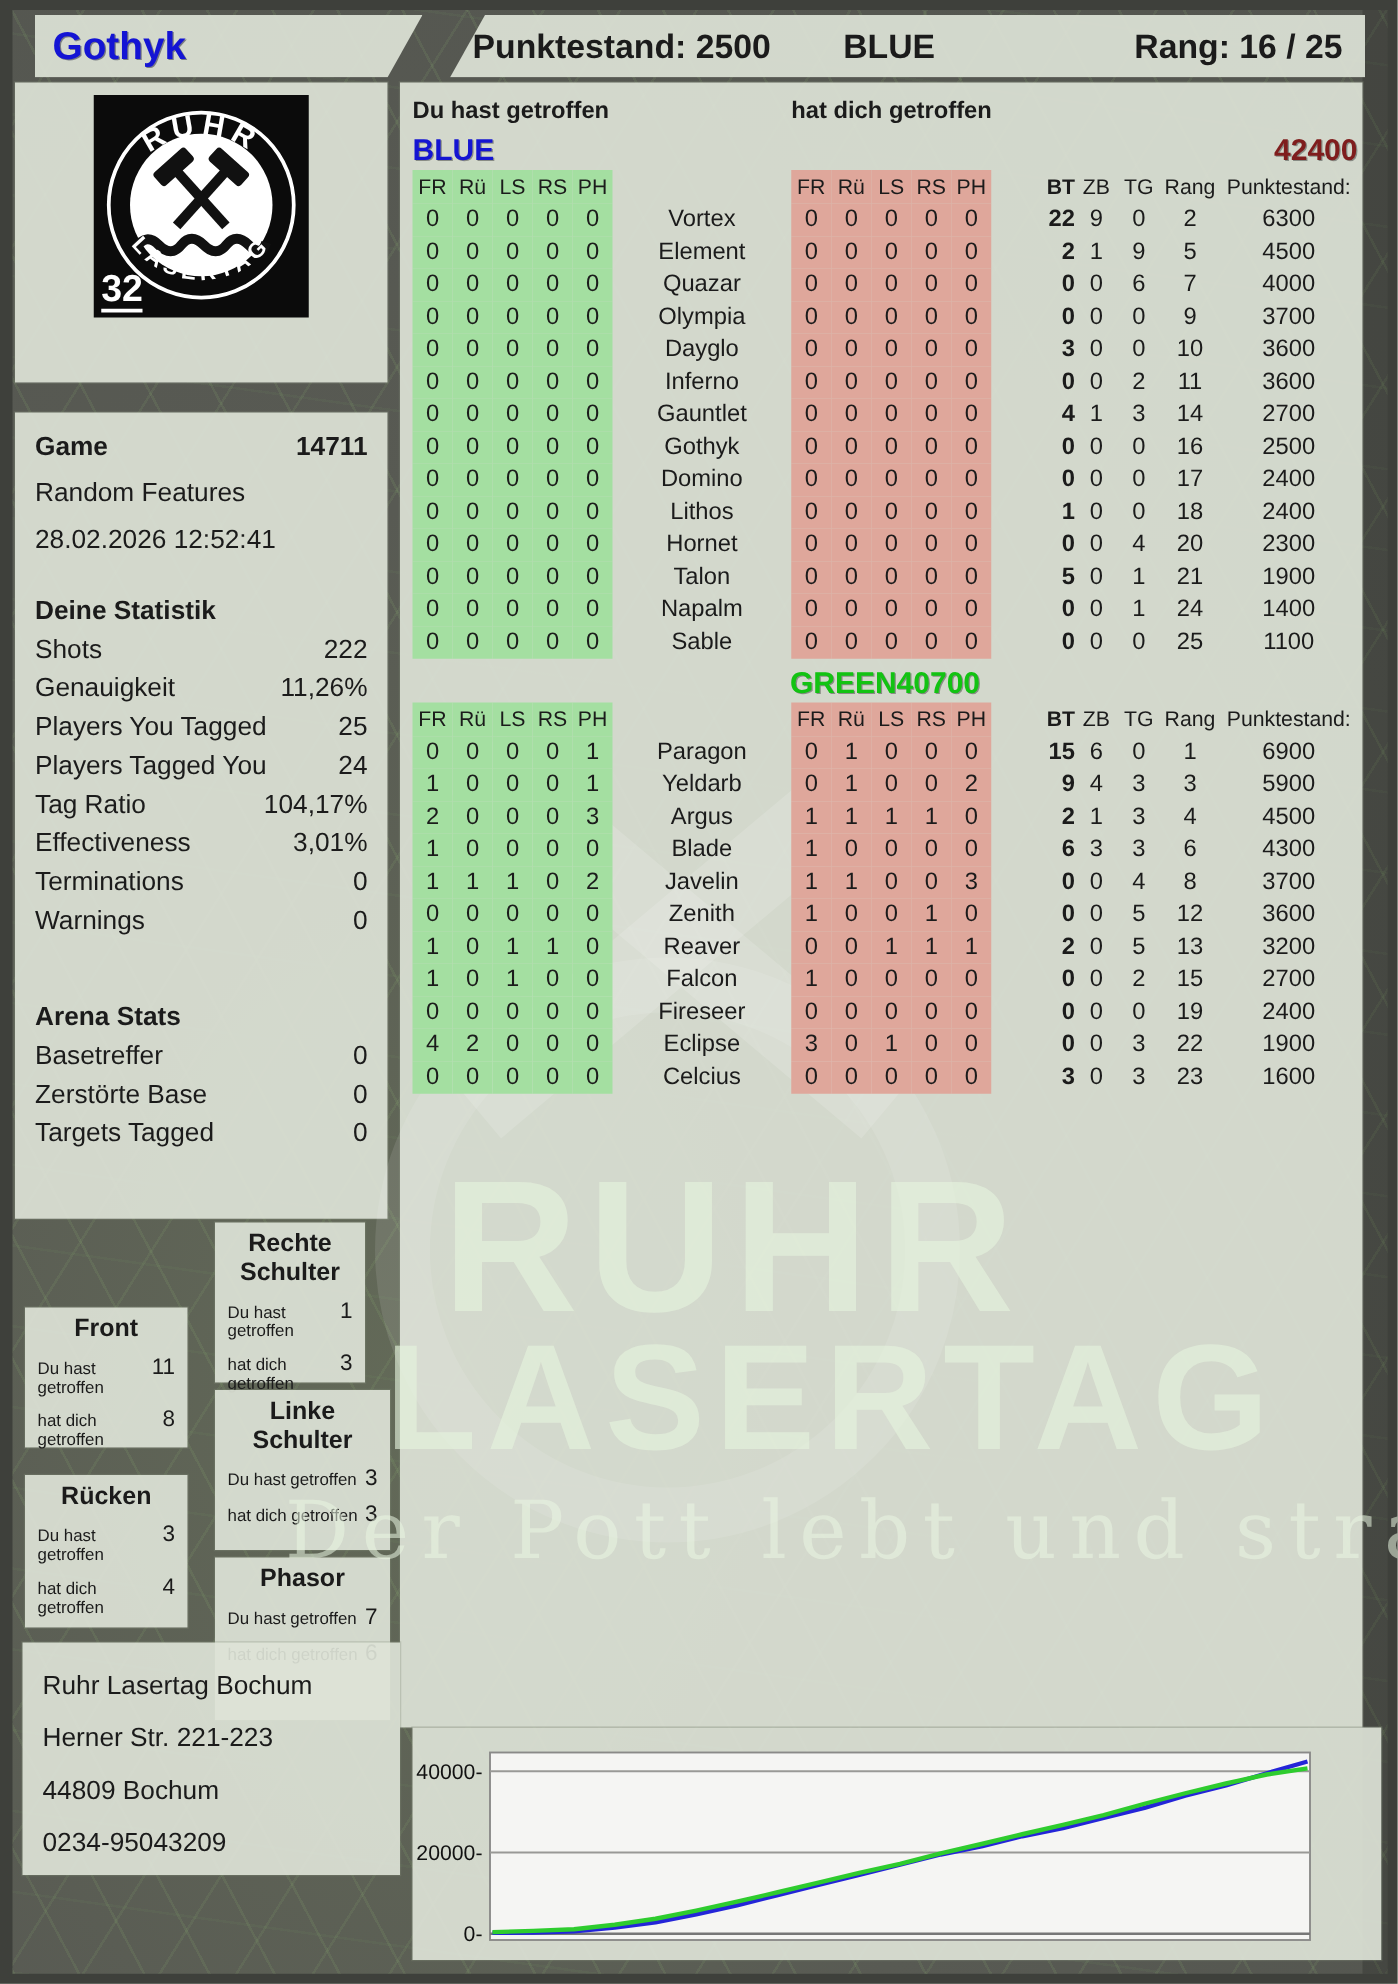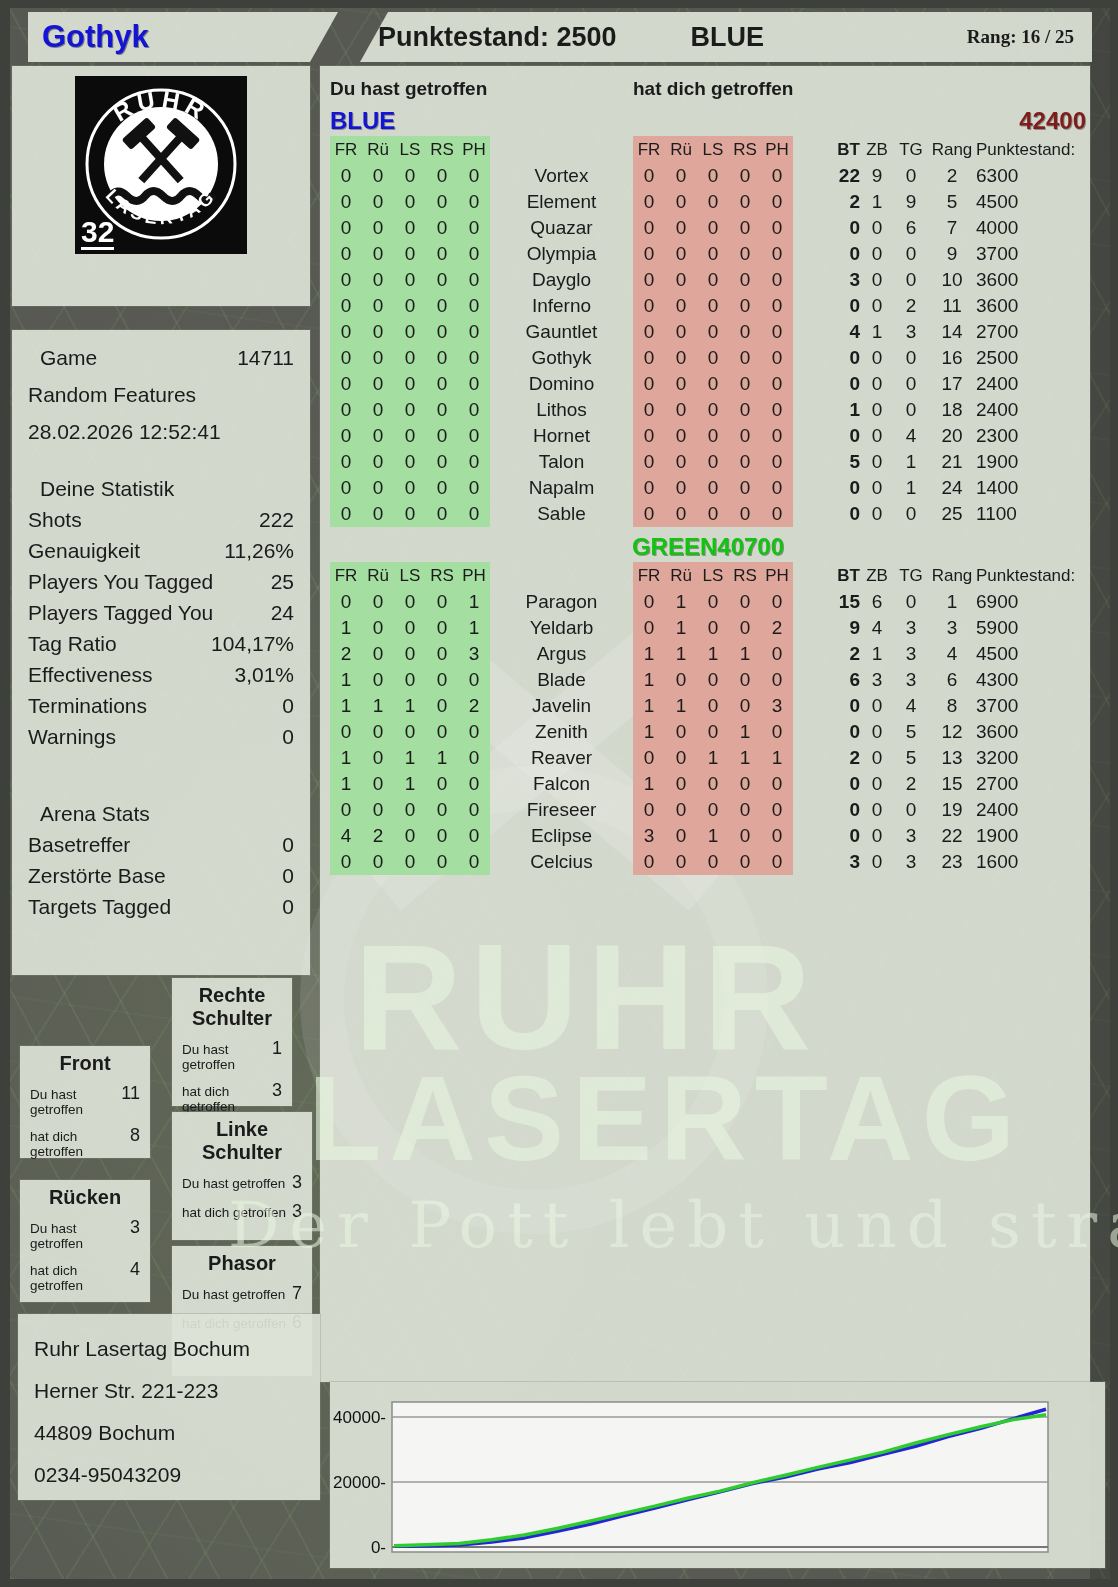--- a/index.html
+++ b/index.html
@@ -21,32 +21,32 @@
     position:absolute;background:rgba(221,227,215,0.92);
     box-shadow:0 0 0 1px rgba(130,140,120,0.30);
   }
   
   .hdr-name{left:18px;top:4px;width:310px;height:50px;
     clip-path:polygon(0 0,100% 0,calc(100% - 28px) 100%,0 100%);
     display:flex;align-items:center;padding-left:14px;box-sizing:border-box;}
   .hdr-name span{font-size:31px;font-weight:bold;color:#1414d4;text-shadow:1px 1px 0 rgba(10,10,40,0.45);}
   .hdr-score{left:322px;top:4px;width:760px;height:50px;
     clip-path:polygon(56px 0,100% 0,100% 100%,28px 100%);
-    display:flex;align-items:center;box-sizing:border-box;padding-left:46px;padding-right:18px;gap:16px;}
+    display:flex;align-items:center;box-sizing:border-box;padding-left:46px;padding-right:18px;}
   .hdr-score .t1{font-size:27px;font-weight:bold;}
   .hdr-score .t2{font-size:27px;font-weight:bold;margin-left:58px;}
-  .hdr-score .t3{font-size:19px;font-weight:bold;margin-left:auto;font-family:Liberation Serif, serif;}
+  .hdr-score .t3{font-size:27px;font-weight:bold;margin-left:auto;}
   
   .logo-panel{left:2px;top:58px;width:298px;height:240px;}
   .logo-box{position:absolute;left:63px;top:10px;width:172px;height:178px;background:#0b0b0b;}
   .badge32{position:absolute;left:6px;bottom:4px;color:#fff;font-weight:bold;font-size:30px;border-bottom:3px solid #fff;line-height:1.05;}
   
   .stats-panel{left:2px;top:322px;width:298px;height:645px;box-sizing:border-box;padding:12px 16px;}
   .srow{display:flex;justify-content:space-between;font-size:21px;line-height:31px;}
-  .srow.b{font-weight:normal;margin-left:12px;}
+  .srow.b{font-weight:bold;}
   .sline{font-size:21px;line-height:31px;}
   .gap26{height:26px;} .gap8{height:6px;} .gap44{height:46px;}
   
   .hitbox{box-sizing:border-box;padding:6px 10px;}
   .hb-title{text-align:center;font-weight:bold;font-size:20px;margin-bottom:4px;}
   .hb-row{display:flex;justify-content:space-between;align-items:baseline;margin-top:8px;}
   .hb-row .lbl{font-size:13.5px;}
   .hb-row .val{font-size:18px;}
   .bx-rechte{left:162px;top:970px;width:120px;height:128px;}
   .bx-front{left:10px;top:1038px;width:130px;height:112px;}
@@ -59,21 +59,21 @@
   .tables{position:absolute;left:10px;top:40px;width:756px;}
   .team-head{display:flex;justify-content:space-between;align-items:center;height:30px;font-size:24px;font-weight:bold;}
   .row{display:flex;align-items:center;height:26px;font-size:19px;}
   .row.hdr{height:27px;font-size:17px;}
   .c{width:32px;text-align:center;height:100%;display:flex;align-items:center;justify-content:center;}
   .you{background:#a4dfa1;} .them{background:#dfa79b;}
   .nm{width:143px;text-align:center;}
   .gp{width:27px;}
   .bt{width:40px;text-align:right;font-weight:bold;} .zb{width:34px;text-align:center;}
   .tg{width:34px;text-align:center;} .rg{width:48px;text-align:center;}
-  .pts{flex:1;text-align:left;}
+  .pts{flex:1;text-align:center;}
   .hdr .pts{font-size:17px;}
   
   .wm{position:absolute;font-weight:800;color:rgba(229,243,221,0.62);letter-spacing:8px;pointer-events:none;white-space:nowrap;}
   .wm1{left:34px;top:856px;font-size:150px;line-height:1;}
   .wm2{left:-12px;top:992px;font-size:120px;line-height:1;}
   .wm3{left:-92px;top:1122px;font-family:"DejaVu Serif",serif;font-weight:400;font-size:64px;letter-spacing:10px;color:rgba(233,245,225,0.55);}
   .wm-bar{position:absolute;width:430px;height:64px;background:rgba(255,255,255,0.14);left:10px;top:650px;}
   .wm-bar.a{transform:rotate(40deg);} .wm-bar.b{transform:rotate(-40deg);}
   .wm-ring{position:absolute;left:-20px;top:700px;width:380px;height:380px;border:44px solid rgba(255,255,255,0.10);border-radius:50%;}
   

